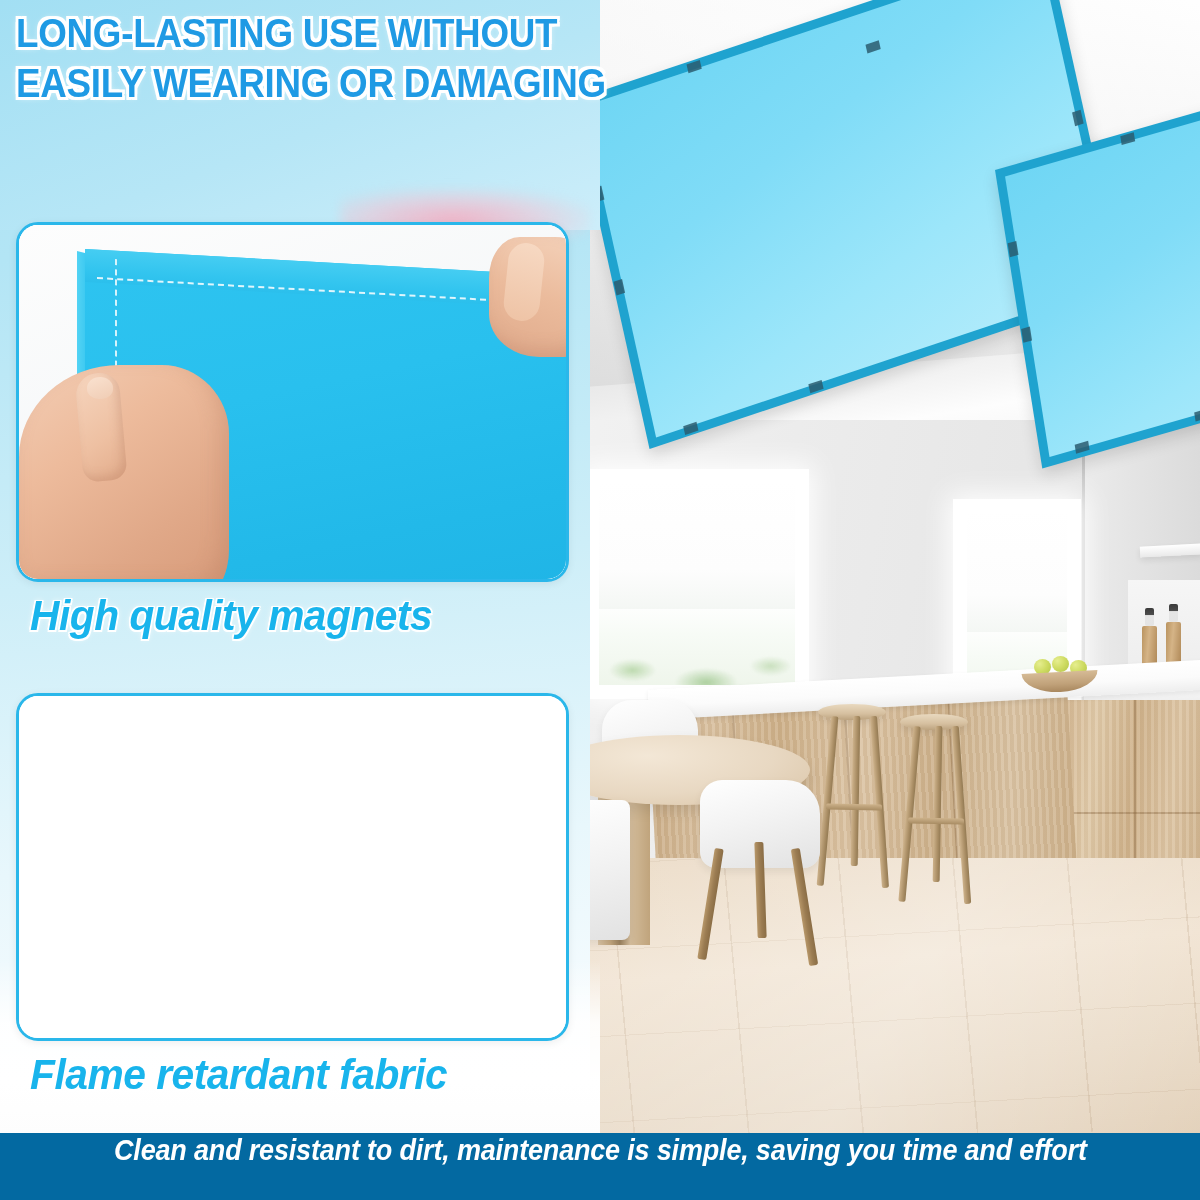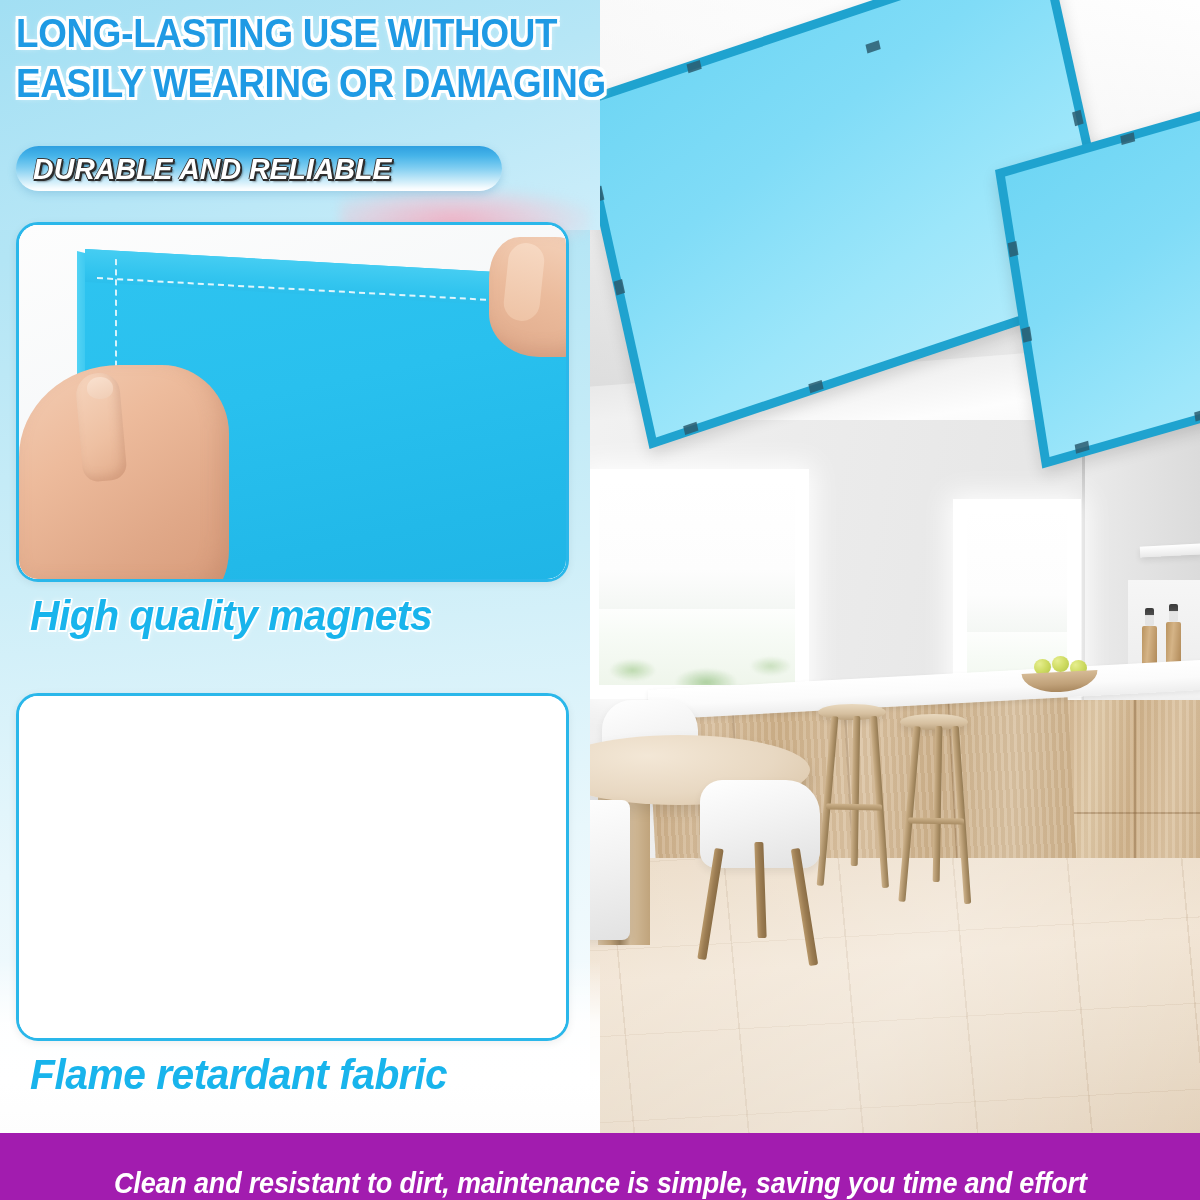--- a/index.html
+++ b/index.html
@@ -414,22 +414,22 @@
       1.5px 1.5px 0 #fff,-1.5px 1.5px 0 #fff,1.5px -1.5px 0 #fff,-1.5px -1.5px 0 #fff,
       0 0 7px rgba(255,255,255,.9);
     white-space:nowrap;
   }
   .cap-1 { left:30px; top:592px; }
   .cap-2 { left:30px; top:1051px; }
 
   
   .banner {
     position:absolute; left:0; top:1133px; width:1200px; height:67px;
-    background:#a21caf;
-    display:flex; align-items:flex-end; justify-content:center;
+    background:#0369a1;
+    display:flex; align-items:flex-start; justify-content:center;
   }
   .banner-text {
     font-family:"Liberation Sans", sans-serif;
     font-weight:bold; font-style:italic;
     font-size:30px;
     color:#ffffff;
     letter-spacing:-0.2px;
     transform:scaleX(0.90);
     white-space:nowrap;
   }
@@ -553,23 +553,20 @@
   </div>
 
   <div class="left-wash"></div>
   <div class="left-wash-top"></div>
   <div class="pink-blur"></div>
   <div class="white-fade"></div>
 
   <div class="headline">LONG-LASTING USE WITHOUT
 EASILY WEARING OR DAMAGING</div>
 
-  <div class="badge">
-    <span class="badge-text">DURABLE AND RELIABLE</span>
-  </div>
 
   <div class="card card-1">
     <div class="fabric-photo">
       <div class="fabric-bg"></div>
       <div class="fabric-side"></div>
       <div class="fabric-sheet"></div>
       <div class="fabric-hem"></div>
       <div class="stitch-h"></div>
       <div class="stitch-v"></div>
       <div class="hand-right"></div>

